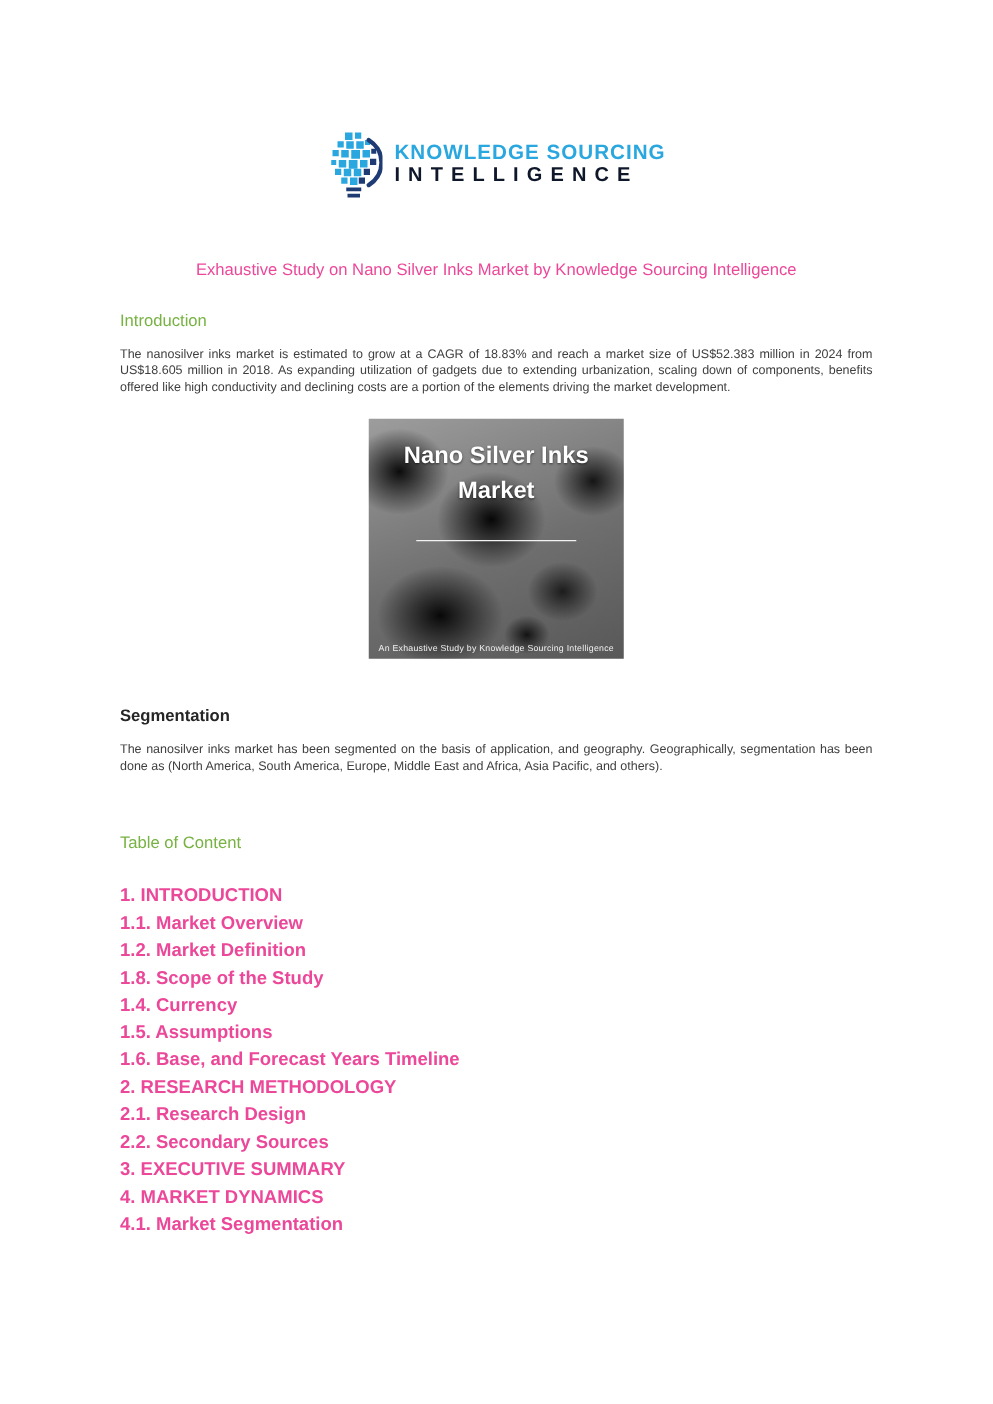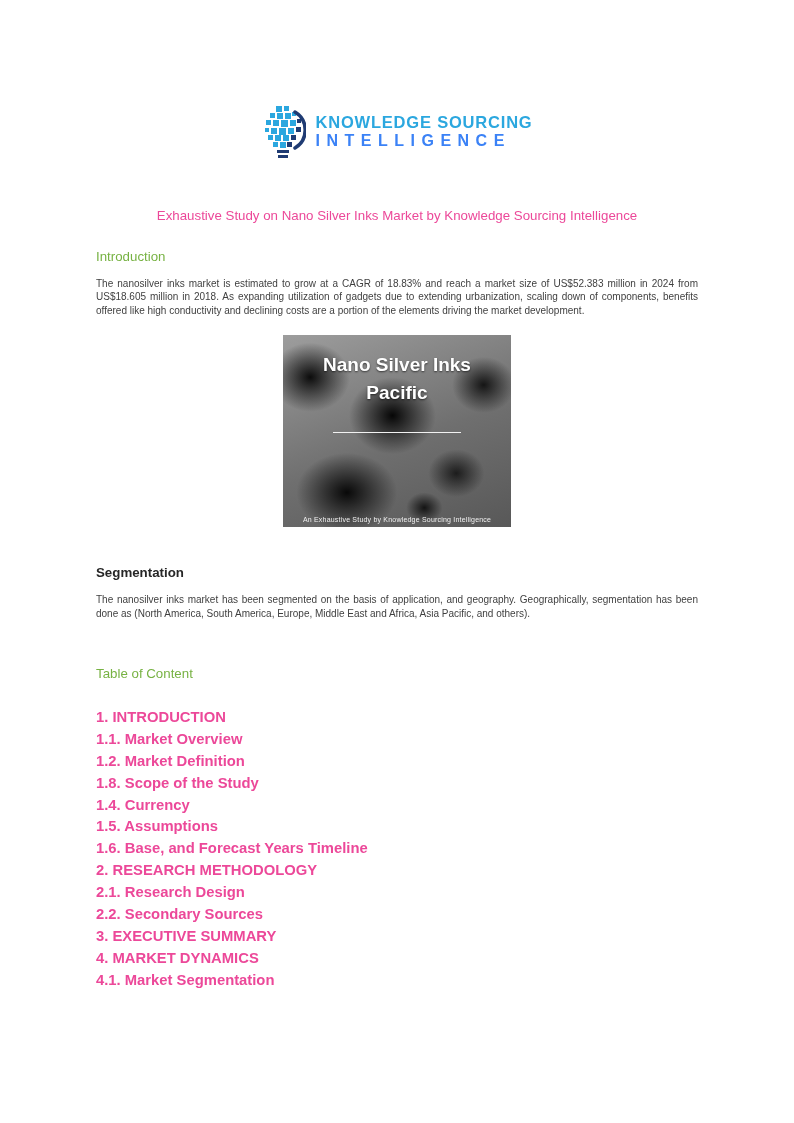--- a/index.html
+++ b/index.html
@@ -34,21 +34,21 @@
   .logo-icon svg { display: block; }
   .logo-text { line-height: 1.15; }
   .logo-line1 {
     color: #2ba7df;
     font-size: 16.5px;
     font-weight: bold;
     letter-spacing: 0.8px;
     white-space: nowrap;
   }
   .logo-line2 {
-    color: #3b82f6;
+    color: #0f172a;
     font-size: 16px;
     font-weight: 600;
     letter-spacing: 6.5px;
     white-space: nowrap;
   }
 
   
   .doc-title {
     margin-top: 48px;
     text-align: center;
@@ -72,21 +72,21 @@
   .para {
     margin-top: 13px;
     font-size: 10px;
     line-height: 1.34;
     text-align: justify;
     color: #3f3f3f;
   }
 
   
   .figure {
-    width: 228px;
+    width: 204px;
     height: 192px;
     margin: 18px auto 0 auto;
     position: relative;
     background:
       radial-gradient(55px 48px at 12% 22%, rgba(5,5,5,0.95), rgba(5,5,5,0) 72%),
       radial-gradient(62px 55px at 48% 42%, rgba(0,0,0,0.95), rgba(0,0,0,0) 70%),
       radial-gradient(45px 40px at 88% 26%, rgba(10,10,10,0.9), rgba(10,10,10,0) 70%),
       radial-gradient(70px 55px at 28% 82%, rgba(0,0,0,0.92), rgba(0,0,0,0) 72%),
       radial-gradient(40px 34px at 76% 72%, rgba(15,15,15,0.85), rgba(15,15,15,0) 70%),
       radial-gradient(26px 22px at 62% 90%, rgba(0,0,0,0.8), rgba(0,0,0,0) 70%),
@@ -186,21 +186,21 @@
   </div>
 
   <div class="doc-title">Exhaustive Study on Nano Silver Inks Market by Knowledge Sourcing Intelligence</div>
 
   <div class="green-heading">Introduction</div>
   <p class="para">The nanosilver inks market is estimated to grow at a CAGR of 18.83% and reach a market size of US$52.383 million in 2024 from US$18.605 million in 2018. As expanding utilization of gadgets due to extending urbanization, scaling down of components, benefits offered like high conductivity and declining costs are a portion of the elements driving the market development.</p>
 
   <div class="figure">
     <div class="figure-title">
       <div>Nano Silver Inks</div>
-      <div>Pacific</div>
+      <div>Market</div>
     </div>
     <hr class="figure-rule">
     <div class="figure-caption">An Exhaustive Study by Knowledge Sourcing Intelligence</div>
   </div>
 
   <div class="bold-heading">Segmentation</div>
   <p class="para">The nanosilver inks market has been segmented on the basis of application, and geography. Geographically, segmentation has been done as (North America, South America, Europe, Middle East and Africa, Asia Pacific, and others).</p>
 
   <div class="green-heading toc-heading">Table of Content</div>
   <div class="toc-list">

